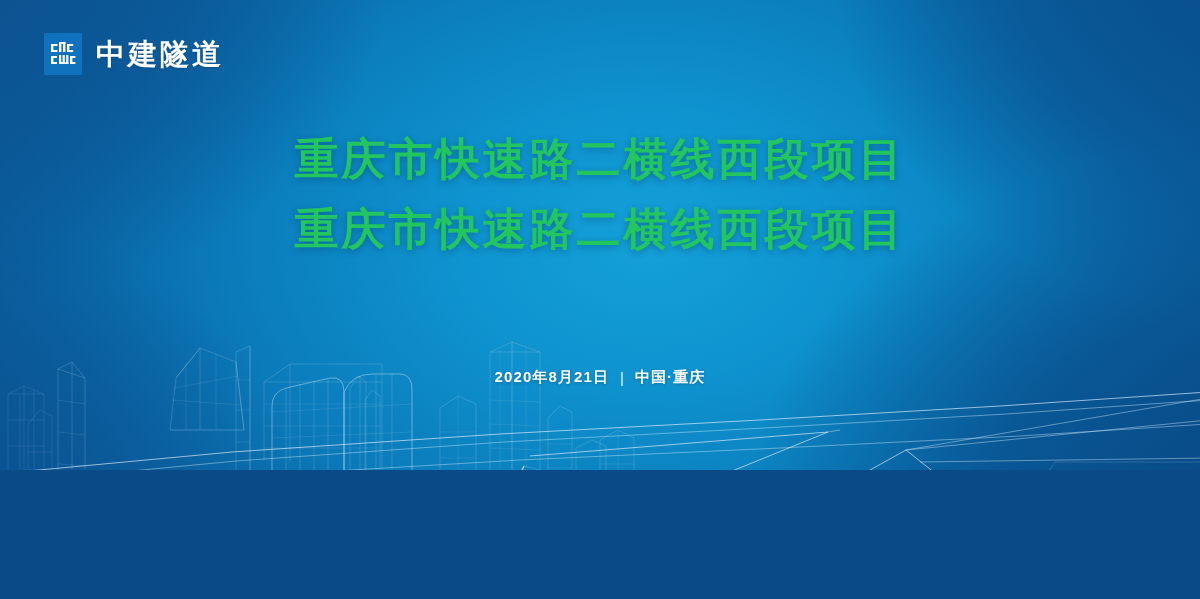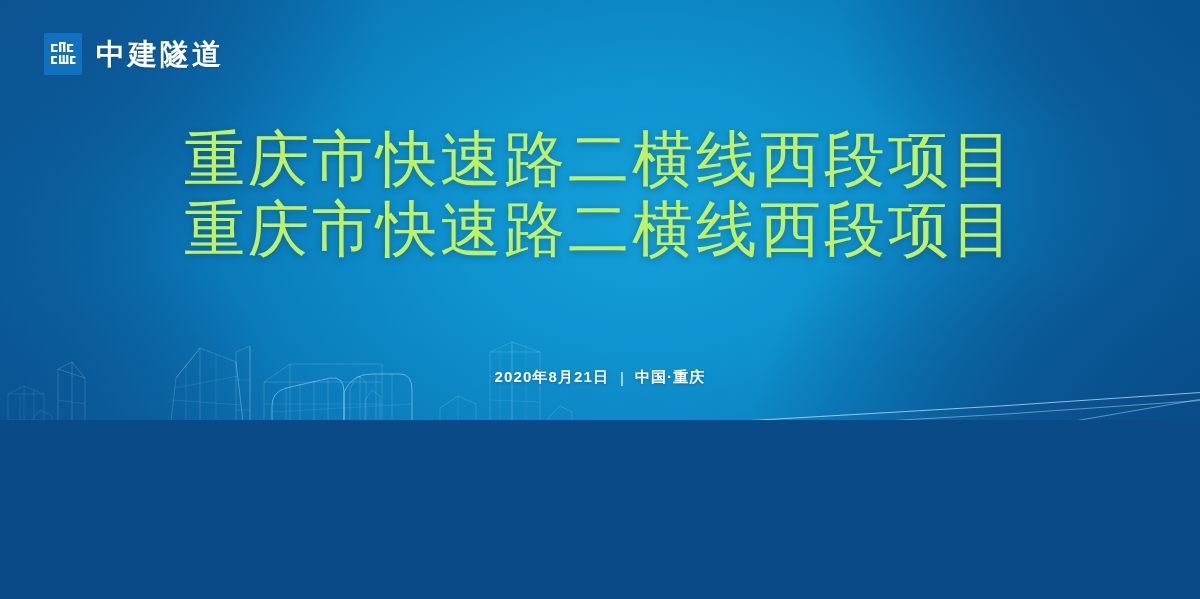--- a/index.html
+++ b/index.html
@@ -7,21 +7,21 @@
   html, body {
     width:1200px; height:599px;
     overflow:hidden;
     background:#0a4b87;
     font-family:"Liberation Sans", sans-serif;
   }
 
   #banner {
     position:relative;
     width:1200px;
-    height:420px;
+    height:470px;
     overflow:hidden;
   }
 
   
   .bg-base {
     position:absolute; inset:0;
     background:
       radial-gradient(ellipse 900px 620px at 54% 52%,
           #14a0d8 0%, #0e93cf 22%, #0b7cbb 46%, #0a65a4 66%,
           #0a5593 82%, #0a4b87 100%);
@@ -88,23 +88,23 @@
 
   
   .title-block {
     position:absolute;
     left:0; right:0;
     top:124px;
     text-align:center;
     z-index:6;
   }
   .title-line {
-    color:#bef264;
-    font-size:61px;
-    font-weight:normal;
+    color:#22c55e;
+    font-size:44px;
+    font-weight:bold;
     line-height:70px;
     letter-spacing:3px;
     white-space:nowrap;
     text-shadow:0 2px 7px rgba(4,52,96,0.40);
   }
 
   
   .meta-row {
     position:absolute;
     left:0; right:0;

